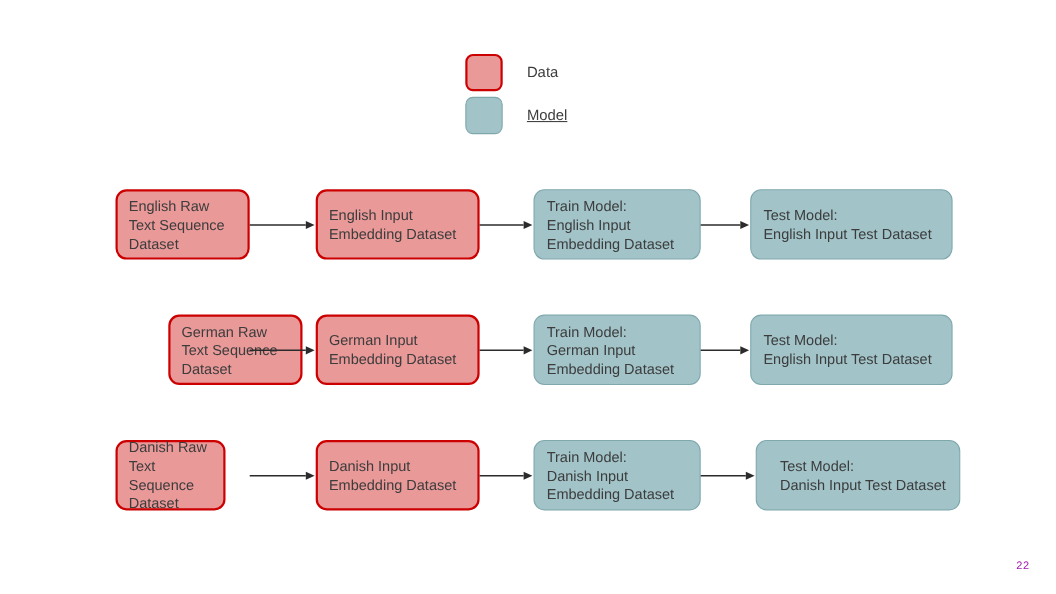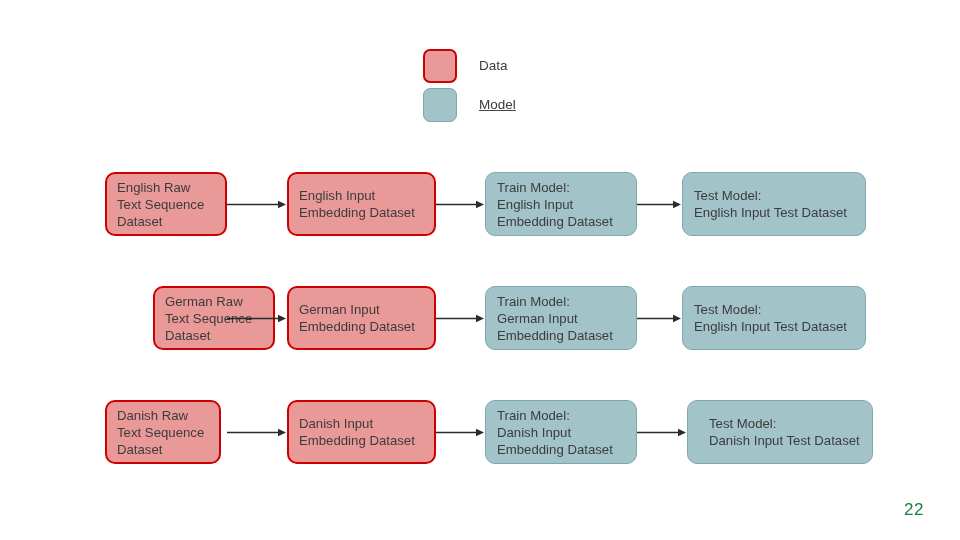--- a/index.html
+++ b/index.html
@@ -91,24 +91,24 @@
   .arrow {
     position: absolute;
     height: 9px;
     display: block;
   }
   .arrow svg { display: block; overflow: visible; }
 
   
   .page-number {
     position: absolute;
-    right: 36px;
+    right: 24px;
     bottom: 20px;
-    font-size: 17px;
-    color: #15803d;
+    font-size: 10px;
+    color: #a21caf;
     letter-spacing: 0.5px;
   }
 </style>
 </head>
 <body>
 
 <div id="slide">
 
   <div class="legend">
     <div class="legend-row r0">
@@ -200,21 +200,21 @@
         <path d="M0 4.5 H36" stroke="#2b2b2b" stroke-width="1.4" fill="none"></path>
         <path d="M36 0.8 L44 4.5 L36 8.2 Z" fill="#2b2b2b"></path>
       </svg>
   </div>
 
   <div class="node model" style="left:682px; top:286px; width:184px; height:64px; padding-left:11px;">
     <span class="node-text">Test Model:
 English Input Test Dataset</span>
   </div>
 
-  <div class="node data" style="left:105px; top:400px; width:116px; height:64px; padding-left:10px;">
+  <div class="node data" style="left:105px; top:400px; width:100px; height:64px; padding-left:10px;">
     <span class="node-text">Danish Raw
 Text Sequence
 Dataset</span>
   </div>
 
   <div class="arrow" style="left:227px; top:428px; width:60px;">
     <svg width="60" height="9" viewBox="0 0 60 9">
         <path d="M0 4.5 H51" stroke="#2b2b2b" stroke-width="1.4" fill="none"></path>
         <path d="M51 0.8 L59 4.5 L51 8.2 Z" fill="#2b2b2b"></path>
       </svg>

